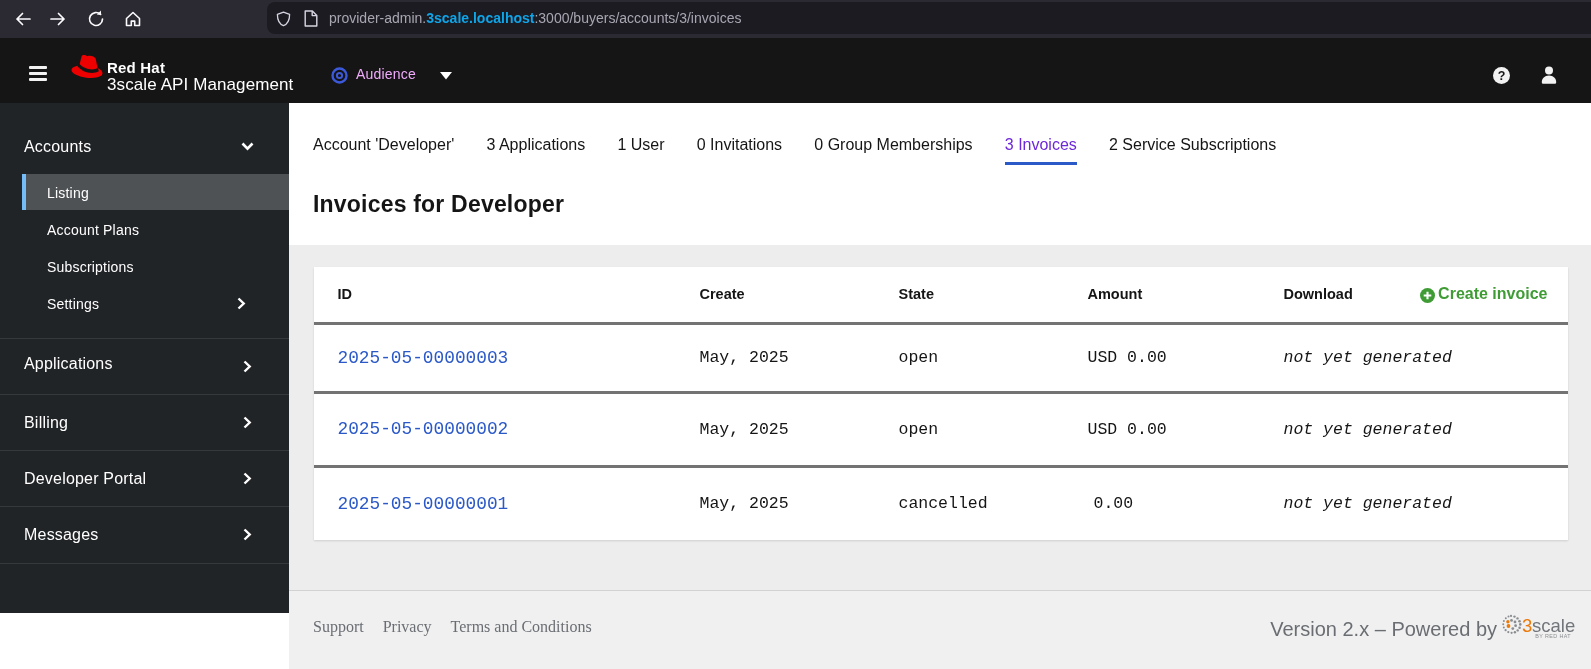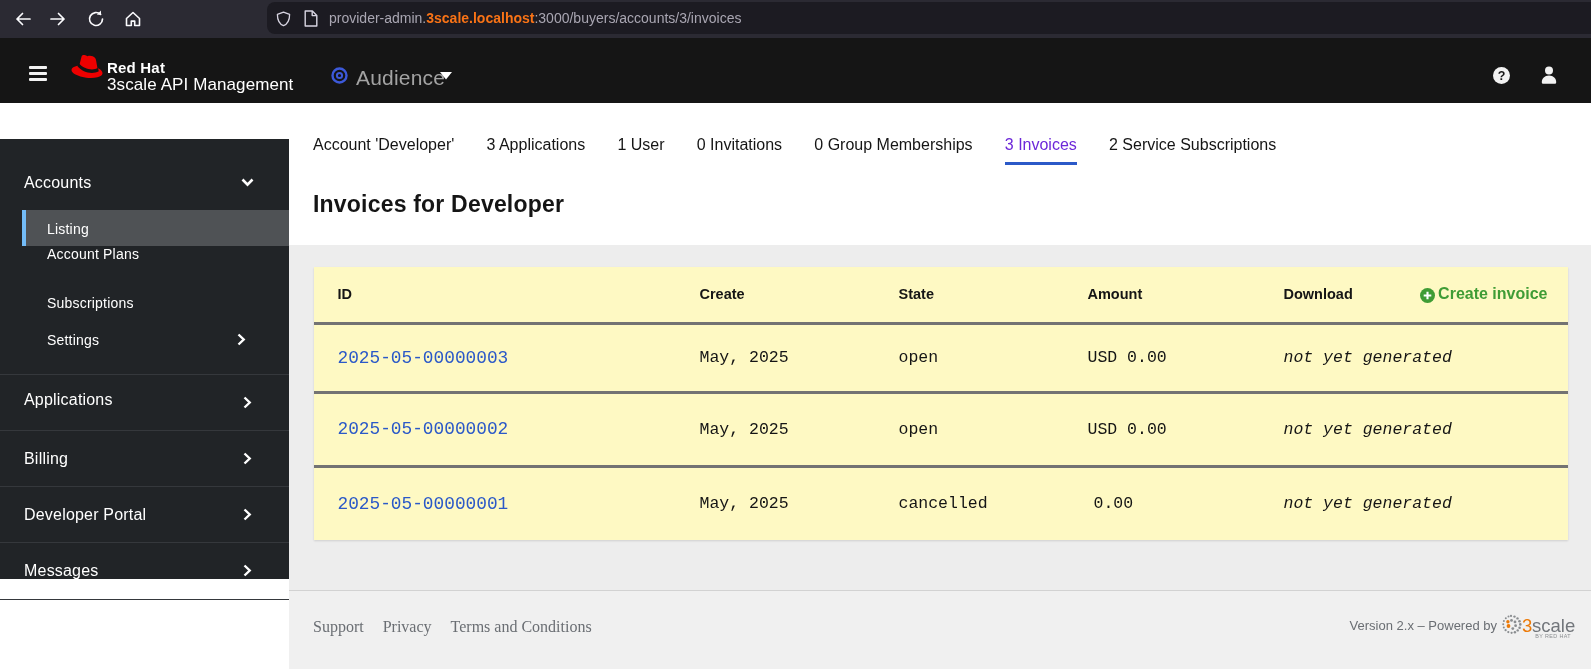--- a/index.html
+++ b/index.html
@@ -4,62 +4,62 @@
 <style>
   html,body{margin:0;padding:0;}
   body{width:1591px;height:669px;overflow:hidden;font-family:"Liberation Sans",sans-serif;}
   .abs{position:absolute;}
   #stage{position:relative;width:1591px;height:669px;background:#fff;}
 
   
   #browser{position:absolute;left:0;top:0;width:1591px;height:38px;background:#2b2a33;}
   #urlpill{position:absolute;left:267px;top:2px;right:0;height:32px;background:#1c1b22;border-radius:8px 0 0 8px;}
   #urltext{position:absolute;left:329px;top:0;height:36px;line-height:36px;font-size:14px;color:#a9a6b2;white-space:nowrap;}
-  #urltext b{color:#f97316;font-weight:700;}
+  #urltext b{color:#0ea5e9;font-weight:700;}
 
   
   #masthead{position:absolute;left:0;top:38px;width:1591px;height:65px;background:#151515;}
   .hbar{position:absolute;left:29px;width:18px;height:2.6px;background:#f2f2f2;border-radius:1px;}
   #rhtext{position:absolute;left:107px;top:23px;color:#fff;}
   #rhtext .l1{font-size:15px;font-weight:700;line-height:13px;letter-spacing:.2px;}
   #rhtext .l2{font-size:17px;font-weight:400;line-height:19px;letter-spacing:.1px;color:#fff;margin-top:1px;}
-  #audtext{position:absolute;left:356px;top:62px;font-size:21px;color:#a3a3a3;letter-spacing:.2px;}
-
-  
-  #sidebar{position:absolute;left:0;top:103px;width:289px;height:440px;background:#212427;color:#fff;margin-top:36px;}
+  #audtext{position:absolute;left:356px;top:62px;font-size:14px;color:#f0abfc;letter-spacing:.2px;}
+
+  
+  #sidebar{position:absolute;left:0;top:103px;width:289px;height:510px;background:#212427;color:#fff;}
   .sdiv{position:absolute;left:0;width:289px;height:1px;background:#35383c;}
   .navtop{position:absolute;left:24px;font-size:16px;color:#fff;letter-spacing:.2px;}
   .navsub{position:absolute;left:47px;font-size:14px;color:#fff;letter-spacing:.2px;}
   .chev{position:absolute;}
   #cursel{position:absolute;left:22px;top:71px;width:267px;height:36px;background:#4f5255;border-left:4px solid #73bcf7;box-sizing:border-box;}
 
   
   #main{position:absolute;left:289px;top:103px;width:1302px;height:566px;background:#fff;}
   #tabs{position:absolute;left:24px;top:33px;white-space:nowrap;font-size:16px;color:#151515;}
   #tabs span{display:inline-block;margin-right:32.2px;padding-bottom:8px;}
   #tabs span.act{color:#6d28d9;border-bottom:3px solid #2b59c8;}
   #h1{position:absolute;left:24px;top:90px;font-size:23px;font-weight:700;color:#151515;letter-spacing:.2px;line-height:22px;}
   #grayzone{position:absolute;left:0;top:142px;width:1302px;height:345px;background:#ededed;}
-  #card{position:absolute;left:24.5px;top:22px;width:1254px;height:273px;background:#fef9c3;box-shadow:0 1px 2px rgba(3,3,3,.13);}
+  #card{position:absolute;left:24.5px;top:22px;width:1254px;height:273px;background:#ffffff;box-shadow:0 1px 2px rgba(3,3,3,.13);}
   table{border-collapse:collapse;width:1254px;table-layout:fixed;}
   th,td{text-align:left;padding:0 0 0 24px;vertical-align:middle;box-sizing:border-box;}
   thead tr{height:56px;}
   tbody tr{height:74px;border-top:3px solid #737373;font-family:Liberation Mono, monospace;}
   th{font-size:14.5px;font-weight:700;color:#151515;}
   td{font-size:16.5px;color:#151515;}
   td.lnk a{color:#2b59c8;text-decoration:none;font-size:17.8px;letter-spacing:0px;}
   td.ital, .ital{font-style:italic;font-size:16.5px;color:#151515;}
   th.create{text-align:right;padding:0 20px 0 0;}
   .cinv{color:#3f9c35;font-weight:700;font-size:16px;white-space:nowrap;}
 
   
   #footer{position:absolute;left:0;top:487px;width:1302px;height:79px;background:#f0f0f0;border-top:1px solid #d2d2d2;box-sizing:border-box;color:#6a6e73;font-size:16px;}
   #flinks{position:absolute;left:24px;top:27px;}
   #flinks span{margin-right:19px;font-family:Liberation Serif, serif;}
-  #fver{position:absolute;right:94px;top:27px;white-space:nowrap;font-size:13px;}
+  #fver{position:absolute;right:94px;top:27px;white-space:nowrap;font-size:20px;}
   #flogo{position:absolute;right:14px;top:17px;}
 </style>
 </head>
 <body>
 <div id="stage">
 
   <div id="browser">
     <div id="urlpill"></div>
     <svg class="abs" style="left:13px;top:9px" width="20" height="20" viewBox="0 0 20 20">
       <path d="M17 10H4M9.5 4.5L4 10l5.5 5.5" stroke="#fbfbfe" stroke-width="1.7" fill="none" stroke-linecap="round" stroke-linejoin="round"></path>
@@ -117,21 +117,21 @@
     </svg>
   </div>
 
   <div id="sidebar">
     <div class="navtop" style="top:35px">Accounts</div>
     <svg class="chev" style="left:241px;top:39px" width="13" height="9" viewBox="0 0 13 9">
       <path d="M1.5 1.5 6.5 6.7 11.5 1.5" stroke="#fff" stroke-width="2.6" fill="none"></path>
     </svg>
     <div id="cursel"></div>
     <div class="navsub" style="top:82px">Listing</div>
-    <div class="navsub" style="top:107px">Account Plans</div>
+    <div class="navsub" style="top:119px">Account Plans</div>
     <div class="navsub" style="top:155.5px">Subscriptions</div>
     <div class="navsub" style="top:192.5px">Settings</div>
     <svg class="chev" style="left:237px;top:194px" width="9" height="13" viewBox="0 0 9 13">
       <path d="M1.5 1.5 6.7 6.5 1.5 11.5" stroke="#fff" stroke-width="2.4" fill="none"></path>
     </svg>
     <div class="sdiv" style="top:235px"></div>
     <div class="navtop" style="top:252px">Applications</div>
     <svg class="chev" style="left:243px;top:257px" width="9" height="13" viewBox="0 0 9 13">
       <path d="M1.5 1.5 6.7 6.5 1.5 11.5" stroke="#fff" stroke-width="2.4" fill="none"></path>
     </svg>

